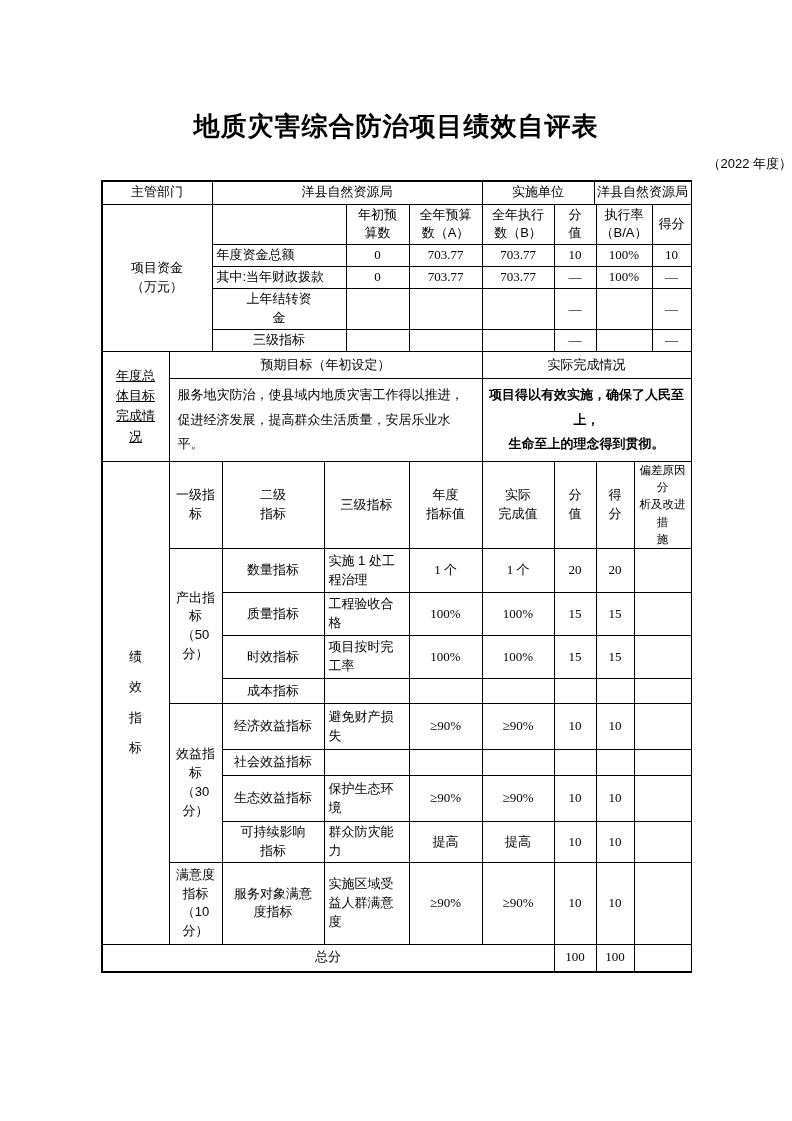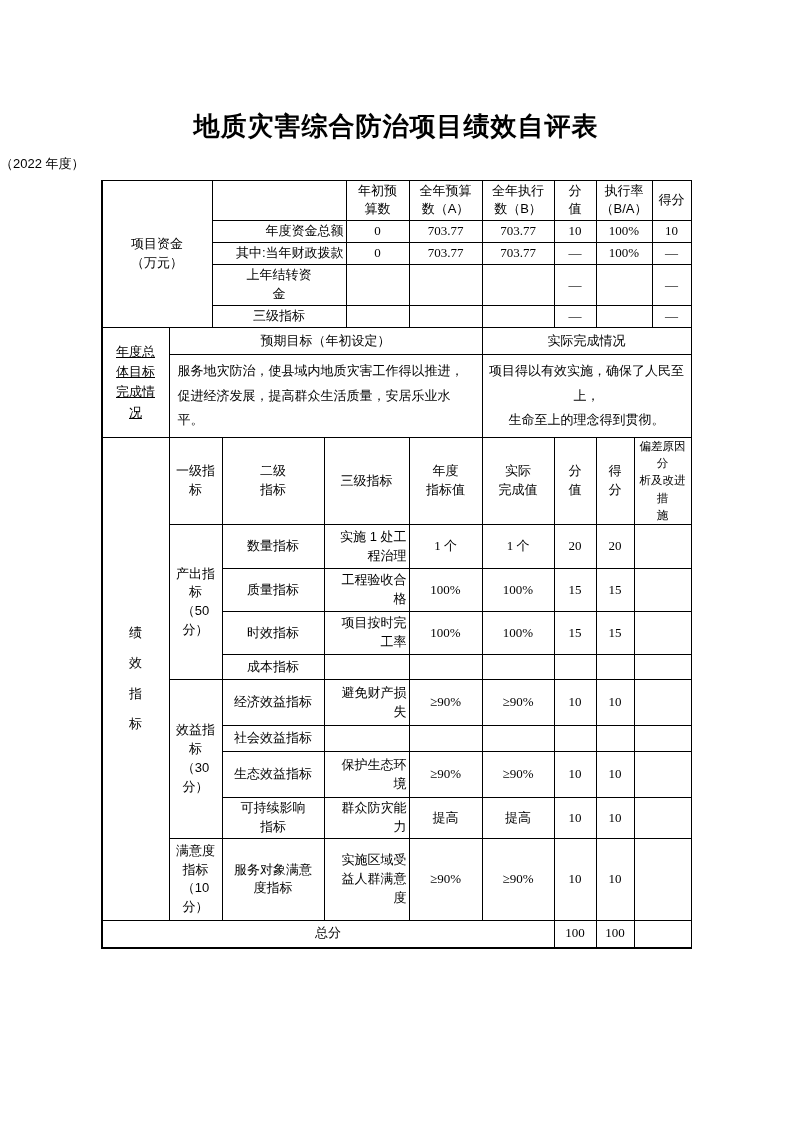--- a/index.html
+++ b/index.html
@@ -15,21 +15,21 @@
   .doc-title {
     padding-top: 112px;
     text-align: center;
     font-size: 26px;
     font-weight: bold;
     letter-spacing: 1px;
     line-height: 1.1;
   }
   .doc-subtitle {
     margin-top: 14px;
-    text-align: left;
+    text-align: right;
     font-size: 13px;
   }
   .tbl-wrap {
     width: 591px;
     margin: 7px auto 0 auto;
     border: 1px solid #000;
   }
   table {
     width: 100%;
     border-collapse: collapse;
@@ -39,49 +39,55 @@
   td {
     border: 1px solid #000;
     font-size: 13px;
     line-height: 1.45;
     text-align: center;
     vertical-align: middle;
     padding: 1px 2px;
     white-space: pre-line;
     overflow: hidden;
   }
-  td.al { text-align: right; padding-left: 4px; }
+  td.al { text-align: left; padding-left: 4px; }
   .num { font-family: "Liberation Serif", serif; }
   .vert {
     width: 15px; margin: 0 auto;
     line-height: 2.35;
   }
   .sec-label { line-height: 1.55; text-decoration: underline; }
   .dev-head { font-size: 11.5px; line-height: 1.5; padding: 0 1px; }
   .goal-text-left { text-align: left; padding: 2px 8px; line-height: 1.9; }
-  .goal-text-center { text-align: center; padding: 2px 4px; line-height: 1.9; }
+  .goal-text-center { text-align: center; padding: 2px 4px; line-height: 1.9; font-weight: bold; }
 </style>
 </head>
 <body>
 
 <div class="page">
 
   <div class="doc-title">地质灾害综合防治项目绩效自评表</div>
   <div class="doc-subtitle">（2022 年度）</div>
 
   <div class="tbl-wrap">
 
     <table>
       <colgroup>
           <col style="width:110px">
           <col style="width:270px">
           <col style="width:112px">
           <col style="width:97px">
         </colgroup>
       <tbody>
+      <tr style="height:23px">
+        <td>主管部门</td>
+        <td>洋县自然资源局</td>
+        <td>实施单位</td>
+        <td>洋县自然资源局</td>
+      </tr>
     </tbody>
       </table>
 
     <table>
       <colgroup>
           <col style="width:110px">
           <col style="width:134px">
           <col style="width:63px">
           <col style="width:73px">
           <col style="width:72px">

